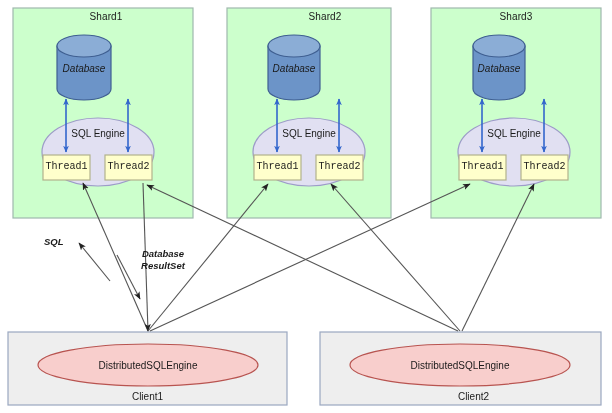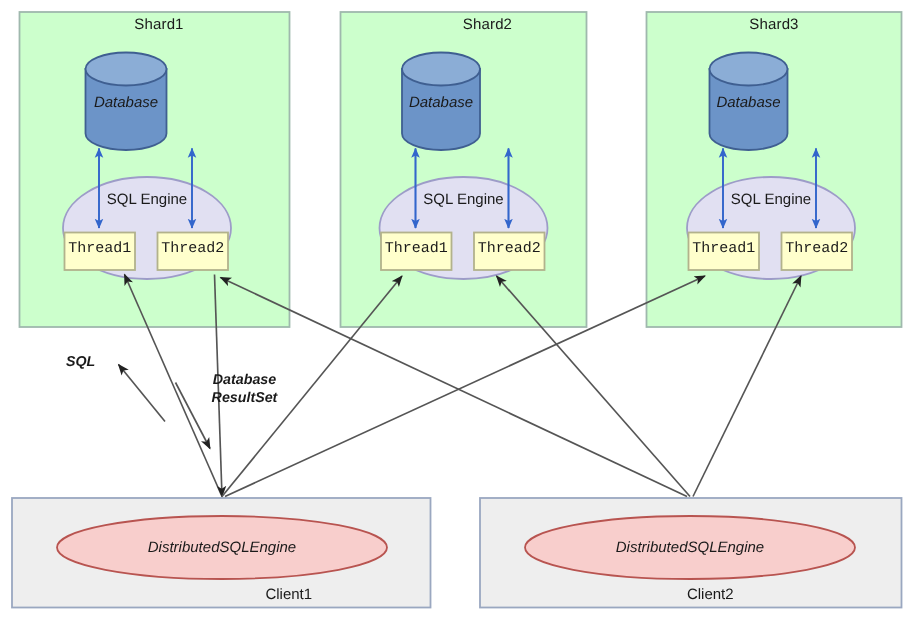--- a/index.html
+++ b/index.html
@@ -29,21 +29,21 @@
     pointer-events: none;
   }
   .shard-title {
     font-size: 10px;
     letter-spacing: 0.1px;
   }
   .db-label   { font-size: 10px; font-style: italic; }
   .sql-engine { font-size: 10px; text-align: center; }
   .thread-lbl { font-size: 10px; font-family: Liberation Mono, monospace; }
   .client-lbl { font-size: 10px; }
-  .dse-lbl    { font-size: 10px; font-style: italic; }
+  .dse-lbl    { font-size: 10px; }
   .legend-lbl { font-size: 9.5px; font-weight: bold; line-height: 12px; white-space: pre-line; font-style: italic; }
 </style>
 </head>
 <body>
 
 <svg id="canvas" viewBox="0 0 612 413" xmlns="http://www.w3.org/2000/svg">
   <defs>
     <marker id="arrBlue" markerWidth="7" markerHeight="7" refX="5.6" refY="3" orient="auto" markerUnits="strokeWidth">
       <path d="M0,0.4 L6,3 L0,5.6 L1.4,3 z" fill="#3366cc"></path>
     </marker>
@@ -172,14 +172,14 @@
 <div class="lbl thread-lbl" style="left:459px; top:161px; width:47px;">Thread1</div>
 <div class="lbl thread-lbl" style="left:521px; top:161px; width:47px;">Thread2</div>
 
 <div class="lbl legend-lbl" style="left:44px; top:236px; width:44px; text-align:left;">SQL</div>
 <div class="lbl legend-lbl" style="left:128px; top:248px; width:70px;">Database
 ResultSet</div>
 
 <div class="lbl dse-lbl" style="left:38px; top:360px; width:220px;">DistributedSQLEngine</div>
 <div class="lbl dse-lbl" style="left:350px; top:360px; width:220px;">DistributedSQLEngine</div>
 
-<div class="lbl client-lbl" style="left:8px; top:391px; width:279px;margin-left:45px;">Client1</div>
+<div class="lbl client-lbl" style="left:8px; top:391px; width:279px;">Client1</div>
 <div class="lbl client-lbl" style="left:333px; top:391px; width:281px;">Client2</div>
 
 </body></html>

